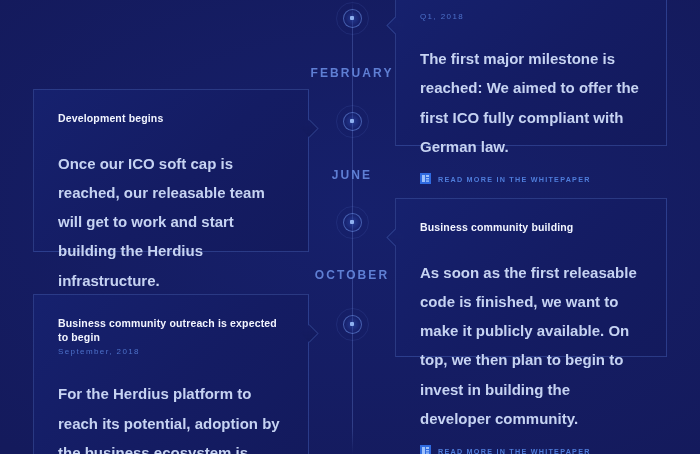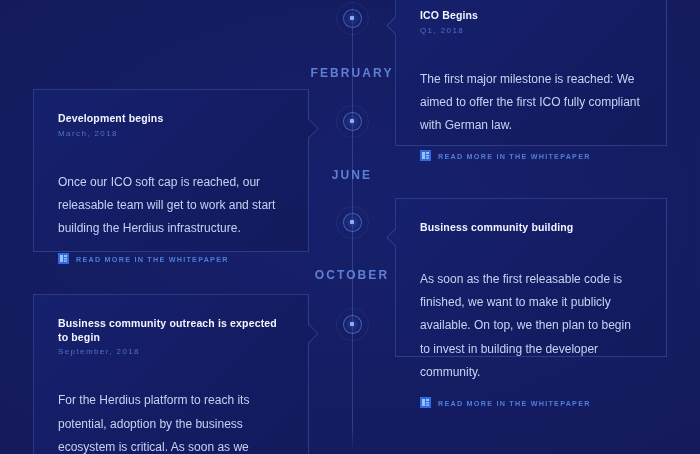--- a/index.html
+++ b/index.html
@@ -124,25 +124,25 @@
 
   .card-date {
     margin-top: 3px;
     font-size: 8px;
     letter-spacing: 1.4px;
     color: #4d71c9;
     font-weight: 400;
   }
 
   .card-body {
-    margin-top: 33px;
-    font-size: 12px;
+    margin-top: 23px;
+    font-size: 15px;
     line-height: 1.95;
     color: #c6d3f2;
-    font-weight: 400;
+    font-weight: 700;
   }
 
   .card-link {
     margin-top: 12px;
     display: flex;
     align-items: flex-end;
     gap: 7px;
     cursor: pointer;
   }
 
@@ -179,39 +179,37 @@
   <div class="node" style="top:121px"></div>
   <div class="node" style="top:222px"></div>
   <div class="node" style="top:324px"></div>
 
   <div class="month" style="top:66px">FEBRUARY</div>
   <div class="month" style="top:168px">JUNE</div>
   <div class="month" style="top:268px">OCTOBER</div>
 
   <div class="card right" id="card-0">
     <div class="notch"></div>
-    <div class="card-title">ICO Begins</div>
     <div class="card-date">Q1, 2018</div>
     <div class="card-body">The first major milestone is reached: We aimed to offer the first ICO fully compliant with German law.</div>
     <div class="card-link">
       <svg class="doc-icon" viewBox="0 0 11 11">
         <rect x="0" y="0" width="11" height="11" fill="#2f6ae0"></rect>
         <rect x="2" y="2" width="3" height="7" fill="#9dc0fb"></rect>
         <rect x="6" y="2" width="3" height="2" fill="#9dc0fb"></rect>
         <rect x="6" y="5" width="3" height="1.4" fill="#9dc0fb"></rect>
         <rect x="6" y="7.4" width="3" height="1.4" fill="#9dc0fb"></rect>
       </svg>
       <span class="link-text">READ MORE IN THE WHITEPAPER</span>
     </div>
   </div>
 
   <div class="card left" id="card-1">
     <div class="notch"></div>
     <div class="card-title">Development begins</div>
-    <div class="card-date">March, 2018</div>
     <div class="card-body">Once our ICO soft cap is reached, our releasable team will get to work and start building the Herdius infrastructure.</div>
     <div class="card-link">
       <svg class="doc-icon" viewBox="0 0 11 11">
         <rect x="0" y="0" width="11" height="11" fill="#2f6ae0"></rect>
         <rect x="2" y="2" width="3" height="7" fill="#9dc0fb"></rect>
         <rect x="6" y="2" width="3" height="2" fill="#9dc0fb"></rect>
         <rect x="6" y="5" width="3" height="1.4" fill="#9dc0fb"></rect>
         <rect x="6" y="7.4" width="3" height="1.4" fill="#9dc0fb"></rect>
       </svg>
       <span class="link-text">READ MORE IN THE WHITEPAPER</span>

